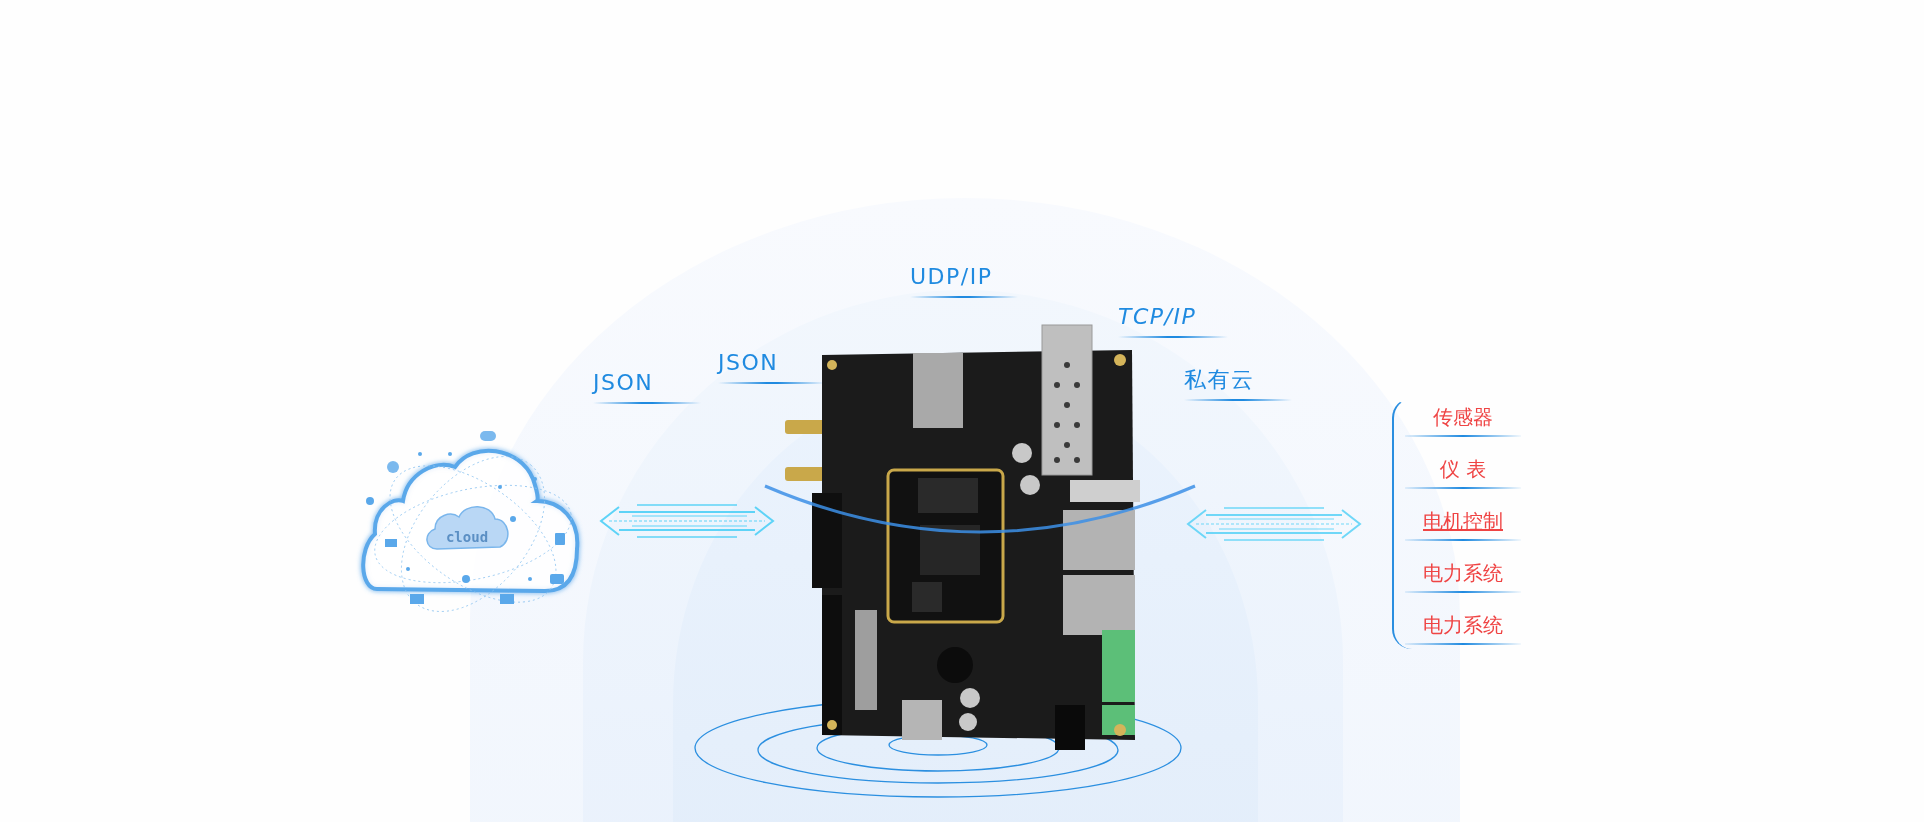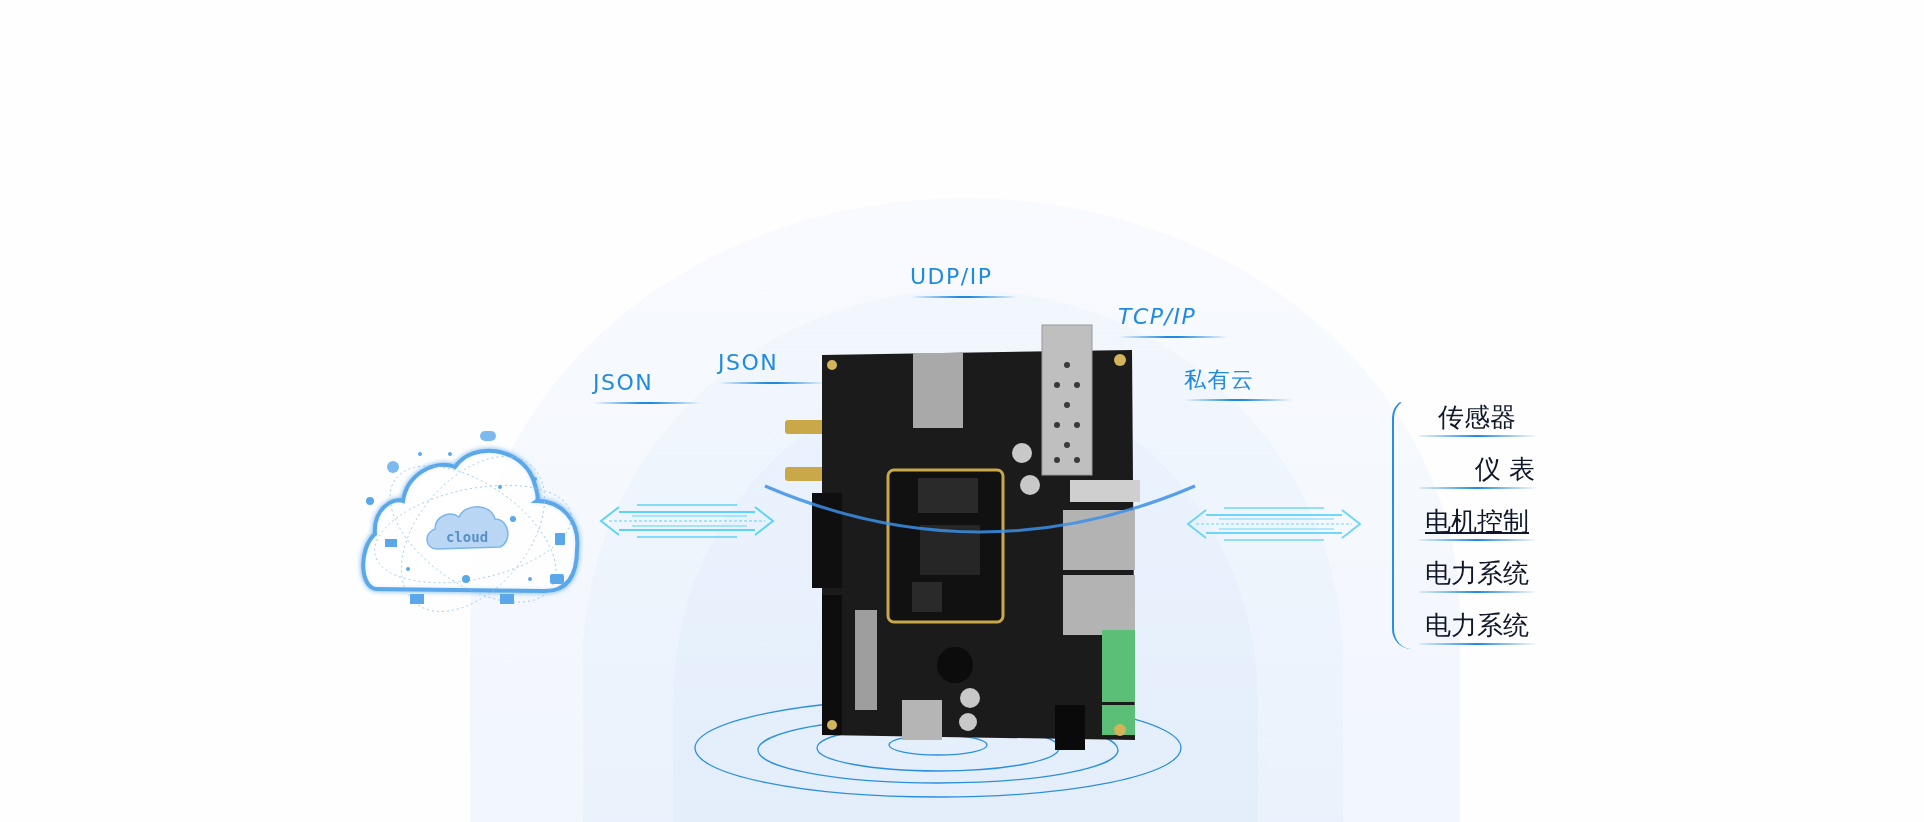--- a/index.html
+++ b/index.html
@@ -7,21 +7,21 @@
          font-family:"DejaVu Sans","Liberation Sans",sans-serif; }
   .abs { position:absolute; }
   .dome { position:absolute; border-radius:50% 50% 0 0 / 60% 60% 0 0; }
   .proto { position:absolute; color:#1f8ae0; font-size:22px; letter-spacing:1.5px; text-align:left; }
   .proto .txt { display:block; line-height:26px; }
   .proto .ul { display:block; height:2px; margin-top:6px;
     background:linear-gradient(90deg, rgba(31,138,224,0) 0%, #1f8ae0 45%, #1f8ae0 55%, rgba(31,138,224,0) 100%); }
   .app-list { position:absolute; left:1392px; top:398px; width:140px; height:250px; }
   .bracket { position:absolute; left:0; top:0; width:18px; height:250px;
     border-left:2px solid #2a8ee0; border-radius:22px 0 0 22px; border-top:1px solid transparent;}
-  .app-item { position:absolute; left:27px; width:116px; text-align:center; color:#0f172a; font-size:26px; }
+  .app-item { position:absolute; left:13px; width:116px; text-align:center; color:#ef4444; font-size:20px; }
   .app-item .txt { display:block; line-height:26px; }
   .app-item .ul { display:block; height:1.5px; margin-top:5px;
     background:linear-gradient(90deg, rgba(31,138,224,0.1) 0%, #1f8ae0 50%, rgba(31,138,224,0.05) 100%); }
 </style>
 </head>
 <body>
 
 <div class="dome" style="left:470px; top:198px; width:990px; height:700px; background:linear-gradient(180deg,#f8fafe 0%,#f1f6fd 100%);"></div>
 <div class="dome" style="left:583px; top:290px; width:760px; height:620px; background:linear-gradient(180deg,#f2f7fd 0%,#e9f1fc 100%);"></div>
 <div class="dome" style="left:673px; top:380px; width:585px; height:540px; background:linear-gradient(180deg,#ebf3fd 0%,#e2edfa 100%);"></div>
@@ -198,21 +198,21 @@
     <path d="M5,8 Q220,100 435,8" fill="none" stroke="#3c8fe6" stroke-width="3" stroke-opacity="0.85"></path>
   </svg>
 </div>
 
 <div class="app-list">
   <div class="bracket"></div>
   <div class="app-item" style="top:6px;">
     <span class="txt">传感器</span>
     <span class="ul"></span>
   </div>
-  <div class="app-item" style="top:58px;text-align:right;">
+  <div class="app-item" style="top:58px;">
     <span class="txt">仪 表</span>
     <span class="ul"></span>
   </div>
   <div class="app-item" style="top:110px;text-decoration:underline;">
     <span class="txt">电机控制</span>
     <span class="ul"></span>
   </div>
   <div class="app-item" style="top:162px;">
     <span class="txt">电力系统</span>
     <span class="ul"></span>

